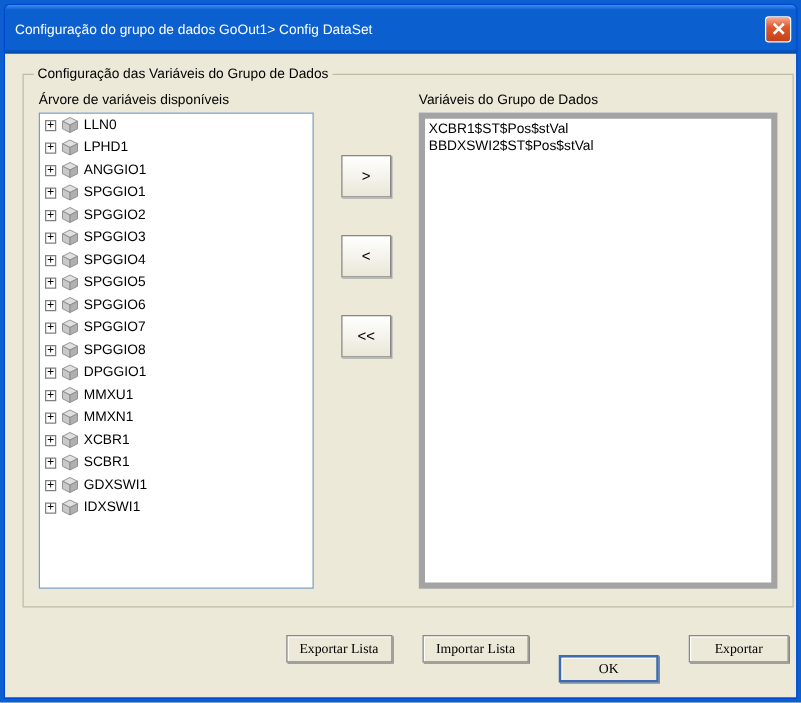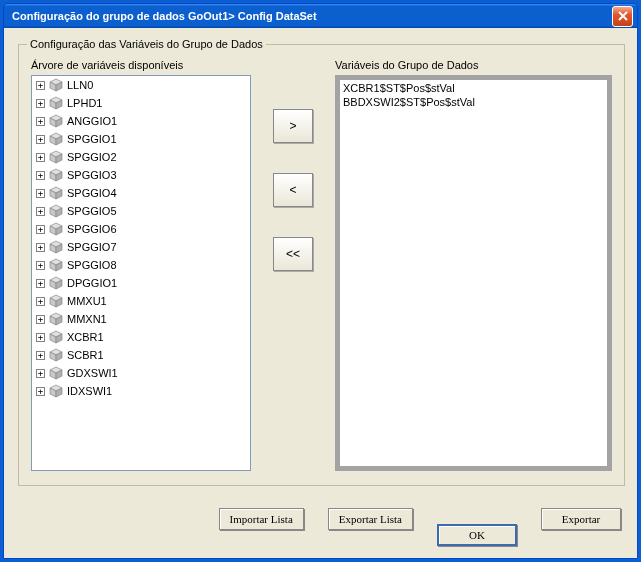--- a/index.html
+++ b/index.html
@@ -17,22 +17,22 @@
       height: 100%;
       display: flex;
       flex-direction: column;
       border: 1px solid #0046d5;
       border-radius: 5px 5px 0 0;
       overflow: hidden;
     }
     .titlebar {
       background: linear-gradient(to bottom, #3f8cf3 0%, #0b5fce 10%, #0b5fce 90%, #0046a8 100%);
       color: #fff;
-      font-weight: bold;
-      height: 24px;
+      font-weight: normal;
+      height: 39px;
       display: flex;
       align-items: center;
       padding: 0 4px 0 8px;
     }
     .titlebar-title { flex: 1; }
     .close-btn {
       width: 21px;
       height: 21px;
       background: linear-gradient(to bottom, #f7a98f, #e2572b 40%, #c4411b);
       border: 1px solid #fff;
@@ -42,21 +42,21 @@
       align-items: center;
       justify-content: center;
       font-family: Arial;
       font-weight: bold;
       font-size: 13px;
       cursor: default;
     }
     .client {
       flex: 1;
       background: #ece9d8;
-      padding: 10px 12px 12px 14px;
+      padding: 10px 2px 12px 14px;
       display: flex;
       flex-direction: column;
     }
     .groupbox {
       border: 1px solid #c0bca4;
       padding: 14px 12px 14px 12px;
       position: relative;
       margin-top: 6px;
       flex: 1;
       display: flex;
@@ -397,19 +397,19 @@
           <span class="label">Variáveis do Grupo de Dados</span>
           <div class="simple-list" id="selected-list">
               <div class="simple-list-item">XCBR1$ST$Pos$stVal</div>
               <div class="simple-list-item">BBDXSWI2$ST$Pos$stVal</div>
             </div>
         </div>
       </div>
     </div>
 
     <div class="bottom-buttons">
+      <button class="btn">Exportar Lista</button>
       <button class="btn">Importar Lista</button>
-      <button class="btn">Exportar Lista</button>
       <button class="btn default">OK</button>
       <button class="btn">Exportar</button>
     </div>
   </div>
 </div>
 
 </body></html>

